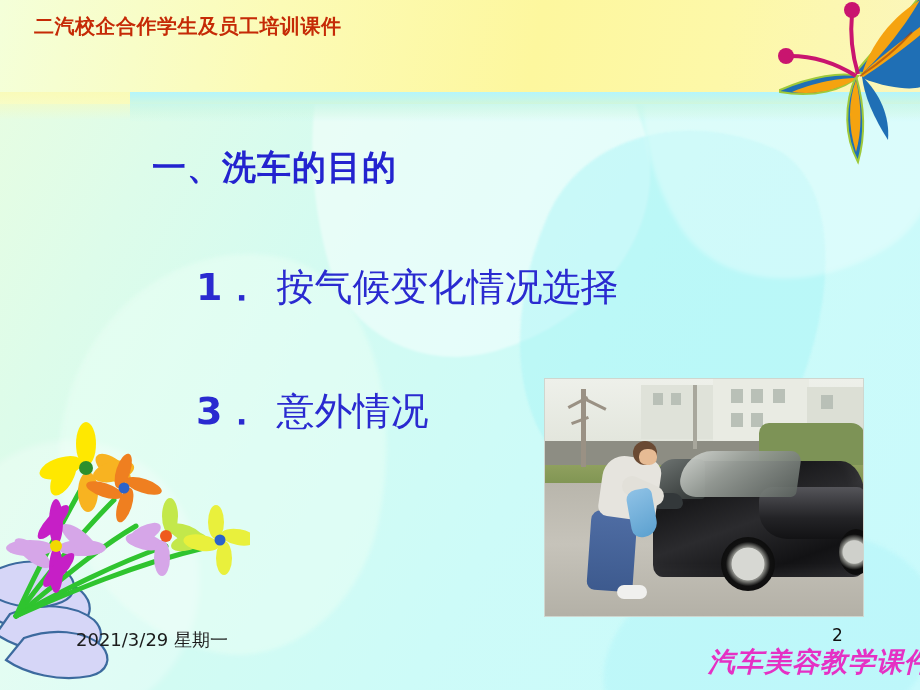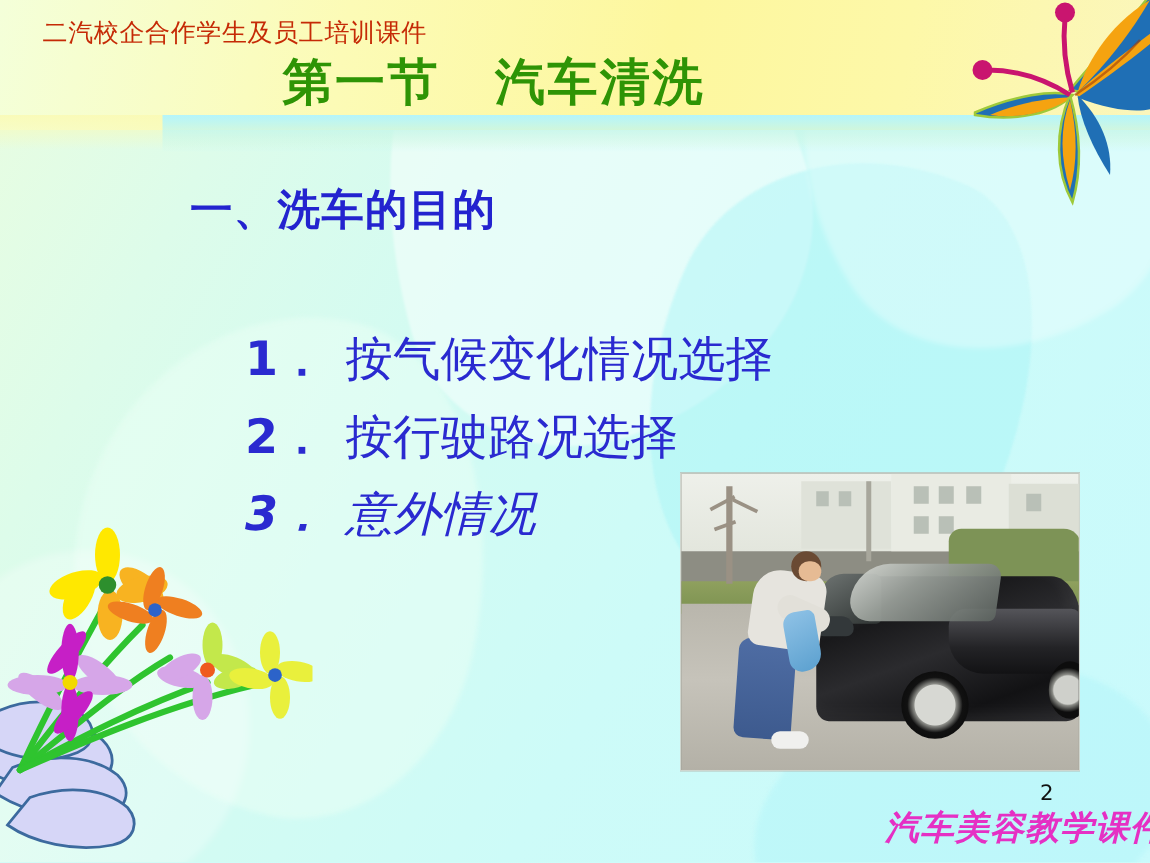--- a/index.html
+++ b/index.html
@@ -71,21 +71,21 @@
     background:linear-gradient(to bottom, rgba(250,250,180,.85), rgba(205,250,250,0));
   }
   #band-cyan {
     position:absolute; left:130px; top:92px; width:790px; height:30px;
     background:linear-gradient(to bottom, #b4f5fb, rgba(205,250,250,0));
   }
 
   #course-line {
     position:absolute; left:34px; top:13px;
     font-family:"DejaVu Serif","Liberation Serif", serif;
-    font-weight:normal;
+    font-weight:bold;
     font-size:20px;
     color:#c52a06;
     letter-spacing:.5px;
     white-space:nowrap;
     z-index:6;
   }
   #slide-title {
     position:absolute; left:226px; top:38px;
     font-family:"DejaVu Serif","Liberation Serif", serif;
     font-weight:bold;
@@ -119,21 +119,21 @@
     color:#2a2ad0;
     white-space:nowrap;
   }
   .num-line .n {
     font-family:"DejaVu Sans","Liberation Sans", sans-serif;
     font-weight:bold;
   }
   .num-line .sp { display:inline-block; width:16px; }
   #item-1 { left:196px; top:262px; }
   #item-2 { left:196px; top:324px; }
-  #item-3 { left:196px; top:386px;font-style:italic; }
+  #item-3 { left:196px; top:386px; }
 
   
   #watermark {
     position:absolute; left:198px; top:300px;
     font-family:"DejaVu Sans","Liberation Sans", sans-serif;
     font-size:38px;
     color:rgba(185,213,214,.62);
     letter-spacing:1px;
     white-space:nowrap;
     z-index:4;
@@ -258,33 +258,27 @@
   <div class="petal p3"></div>
   <div class="petal p4"></div>
   <div class="petal p5"></div>
   <div class="petal p6"></div>
 
   <div id="header-band"></div>
   <div id="band-cyan"></div>
 
   <div id="course-line">二汽校企合作学生及员工培训课件</div>
 
-  <div id="slide-title">
-    <span>第一节</span><span class="gap"></span><span>汽车清洗</span>
-  </div>
 
 
   <div id="content">
     <div id="head-1" class="h-line">一、洗车的目的</div>
 
     <div id="item-1" class="num-line">
       <span class="n">1．</span><span class="sp"></span><span>按气候变化情况选择</span>
-    </div>
-    <div id="item-2" class="num-line">
-      <span class="n">2．</span><span class="sp"></span><span>按行驶路况选择</span>
     </div>
     <div id="item-3" class="num-line">
       <span class="n">3．</span><span class="sp"></span><span>意外情况</span>
     </div>
   </div>
 
   <div id="photo-frame">
     <div class="ph sky"></div>
     <div class="ph bldg-a"></div>
     <div class="ph bldg-b"></div>
@@ -413,16 +407,17 @@
       <g fill="#e9f03c">
         <ellipse cx="-18" cy="6" rx="18" ry="8" transform="rotate(10)"></ellipse>
         <ellipse cx="18" cy="-6" rx="18" ry="8" transform="rotate(10)"></ellipse>
         <ellipse cx="-4" cy="-18" rx="8" ry="17"></ellipse>
         <ellipse cx="4" cy="18" rx="8" ry="17"></ellipse>
       </g>
       <circle cx="0" cy="0" r="5.5" fill="#2c63c9"></circle>
     </g>
   </svg>
 
+  <div id="date-text">2021/3/29 星期一</div>
   <div id="page-number">2</div>
   <div id="footer-brand">汽车美容教学课件</div>
 
 </div>
 
 </body></html>

